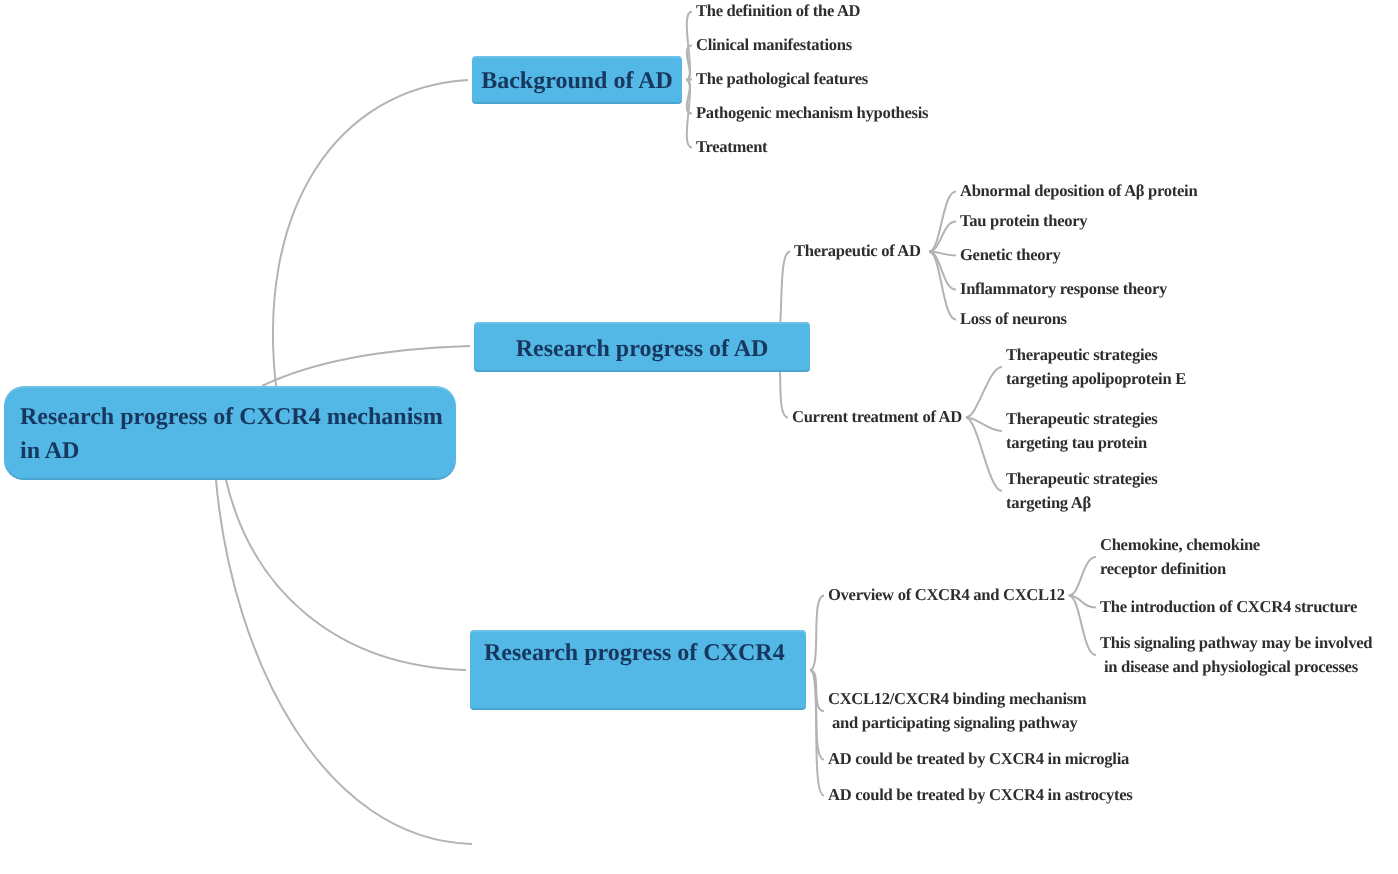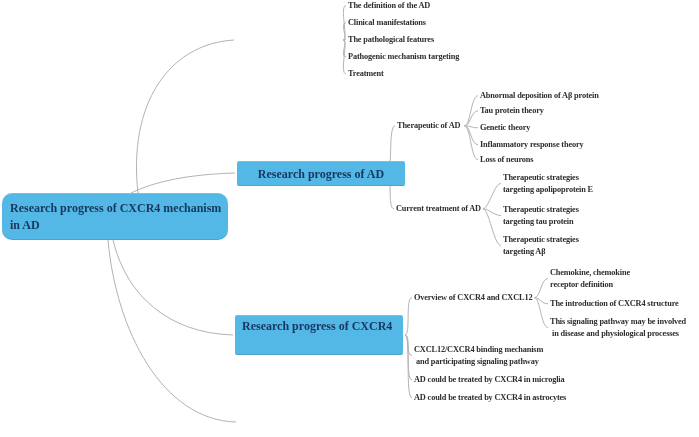--- a/index.html
+++ b/index.html
@@ -87,24 +87,27 @@
       <path d="M 534.40625,297.75 C 540.40625,297.75 541,278.5 548,278.5" fill="none" stroke="#b3b3b3" stroke-width="1"></path>
       <path d="M 534.40625,297.75 C 540.40625,297.75 541,303.75 548,303.75" fill="none" stroke="#b3b3b3" stroke-width="1"></path>
       <path d="M 534.40625,297.75 C 540.40625,297.75 541,327.5 548,327.5" fill="none" stroke="#b3b3b3" stroke-width="1"></path>
     </svg>
 
   <div class="box root-box" id="root" style="left:2px;top:193px;width:226px;height:47px;">
     <span class="bl">Research progress of CXCR4 mechanism</span>
     <span class="bl">in AD</span>
   </div>
 
+  <div class="box branch-box" id="b1" style="left:236px;top:28px;width:105px;height:24px;">
+    <span>Background of AD</span>
+  </div>
   <div class="leaf" id="b1l0" style="left:348px;top:0px;">The definition of the AD</div>
   <div class="leaf" id="b1l1" style="left:348px;top:17px;">Clinical manifestations</div>
   <div class="leaf" id="b1l2" style="left:348px;top:34px;">The pathological features</div>
-  <div class="leaf" id="b1l3" style="left:348px;top:51px;">Pathogenic mechanism targeting</div>
+  <div class="leaf" id="b1l3" style="left:348px;top:51px;">Pathogenic mechanism hypothesis</div>
   <div class="leaf" id="b1l4" style="left:348px;top:68px;">Treatment</div>
 
   <div class="box branch-box" id="b2" style="left:237px;top:161px;width:168px;height:25px;">
     <span>Research progress of AD</span>
   </div>
 
   <div class="leaf" id="s1lab" style="left:397px;top:120px;">Therapeutic of AD</div>
   <div class="leaf" id="s1l0" style="left:480px;top:90px;">Abnormal deposition of Aβ protein</div>
   <div class="leaf" id="s1l1" style="left:480px;top:105px;">Tau protein theory</div>
   <div class="leaf" id="s1l2" style="left:480px;top:122px;">Genetic theory</div>

